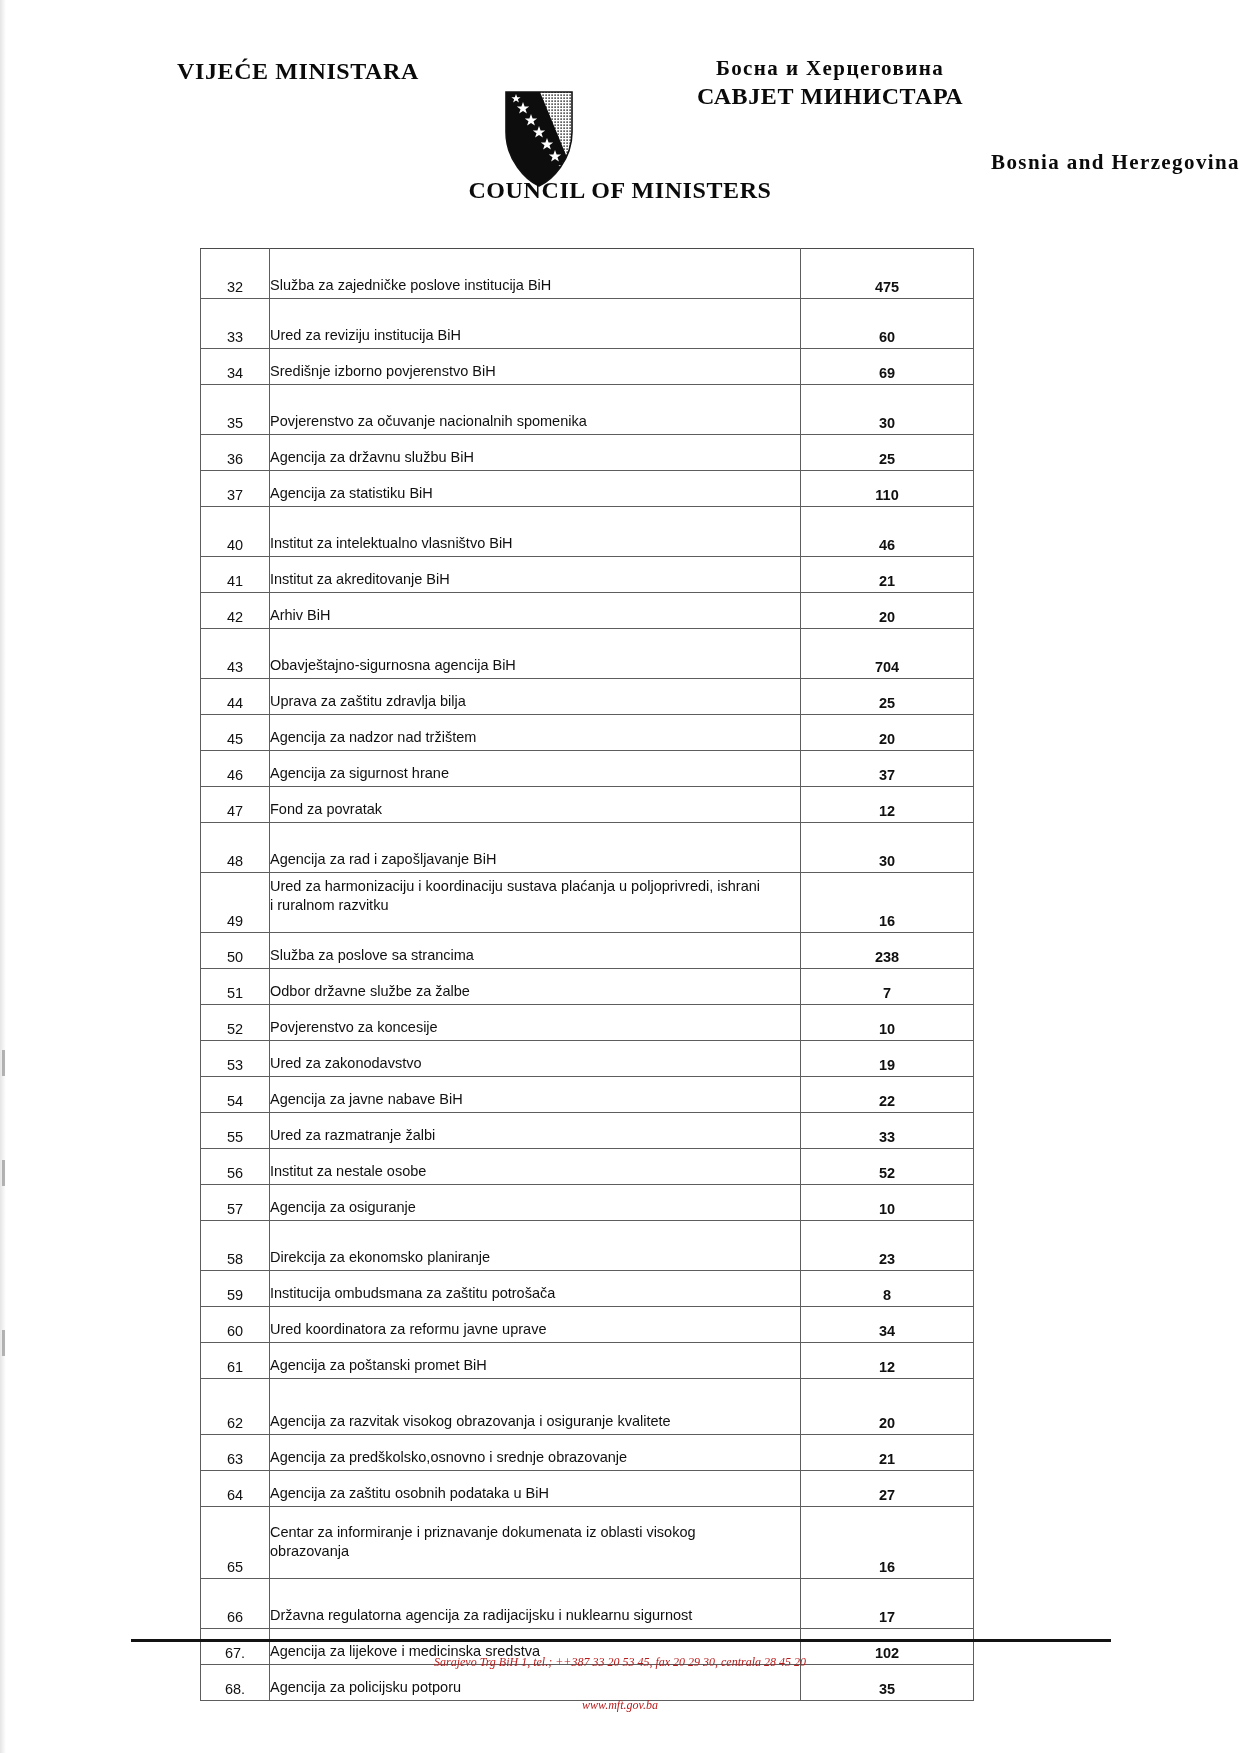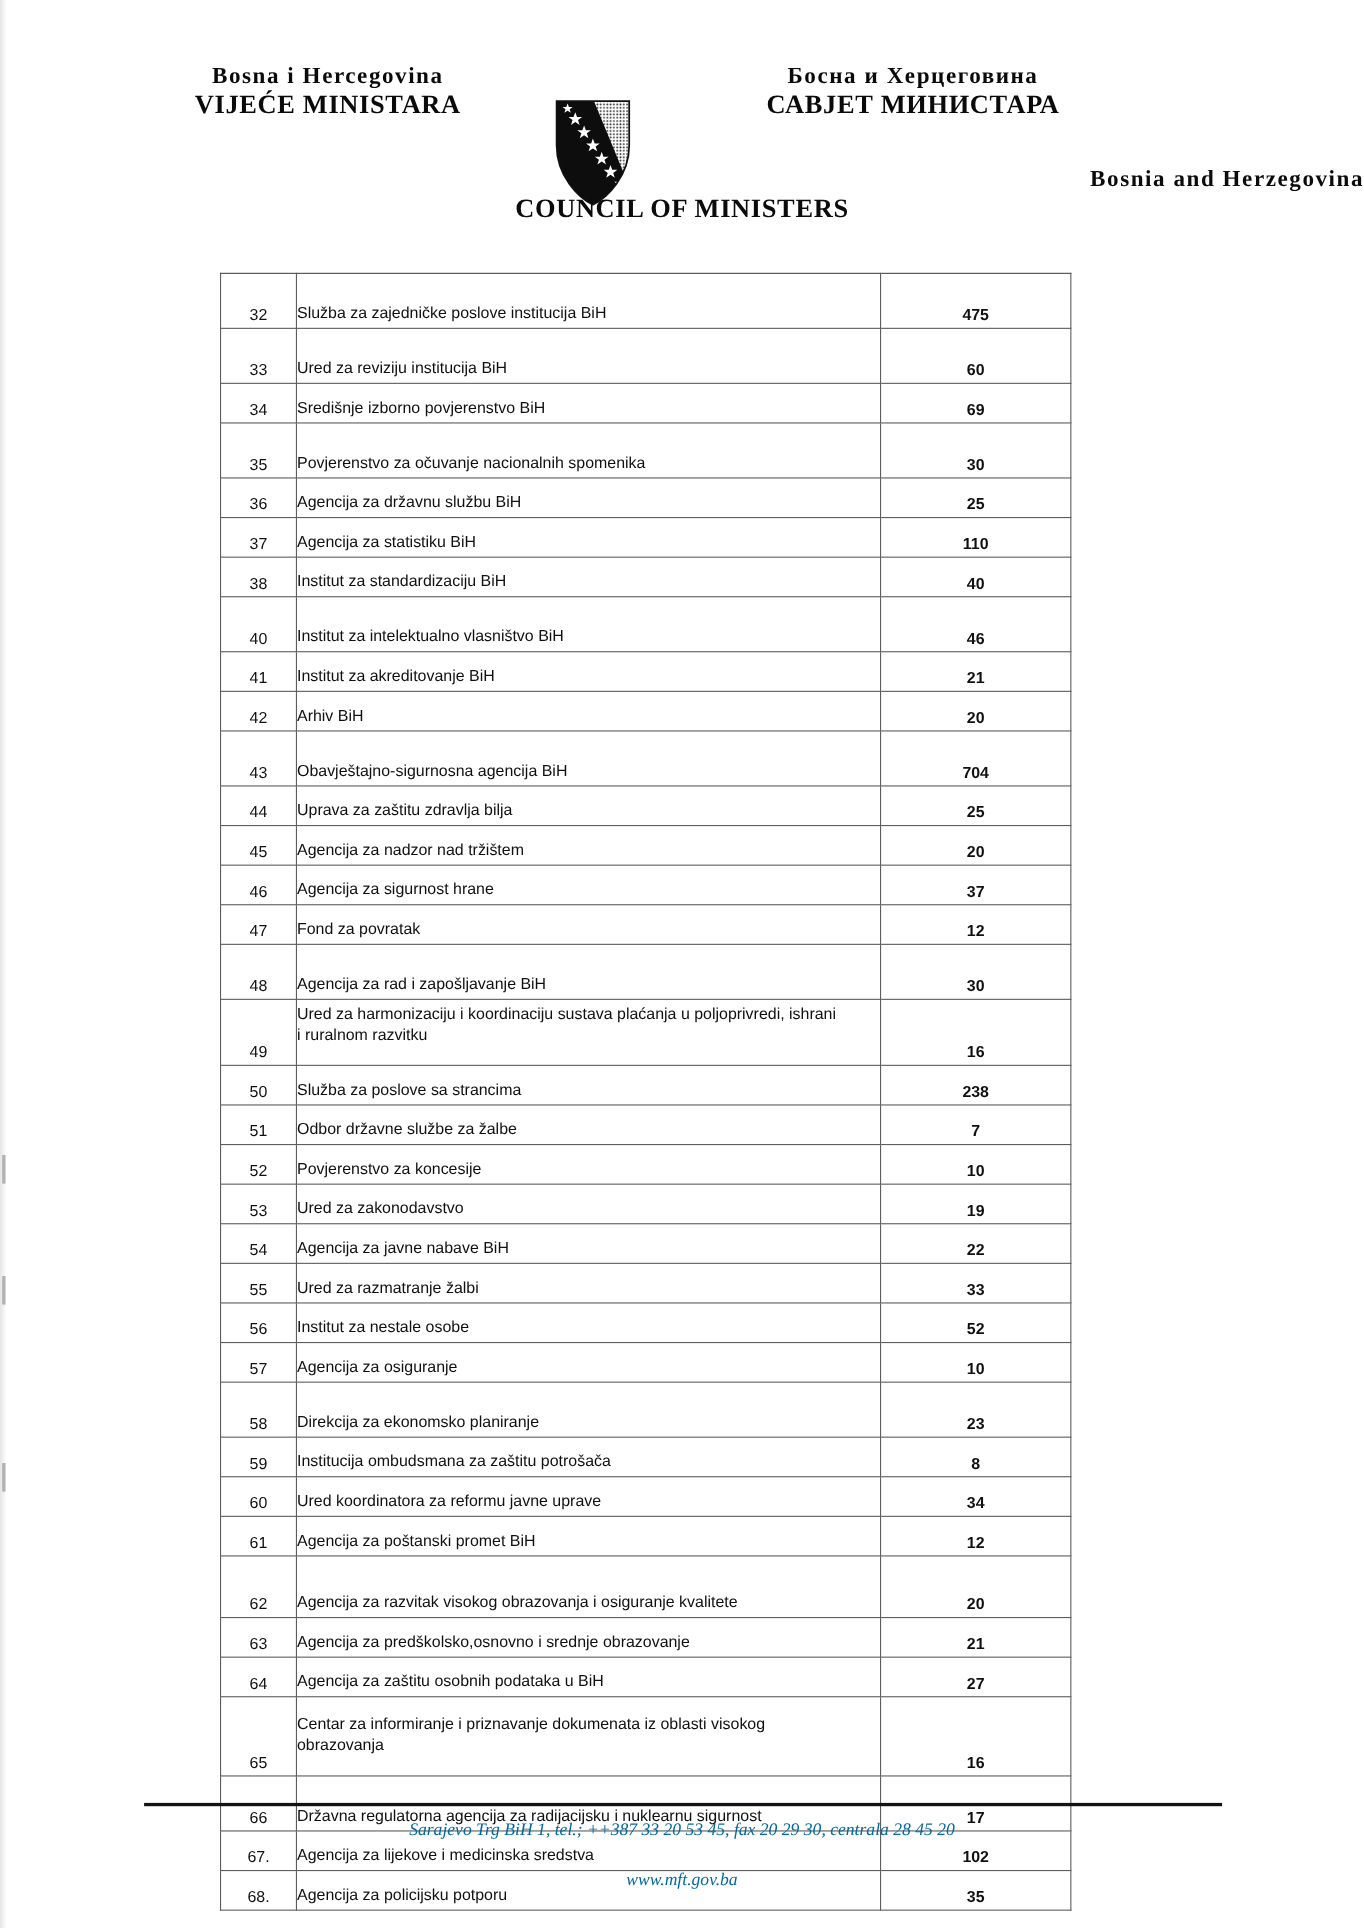--- a/index.html
+++ b/index.html
@@ -141,39 +141,38 @@
     background: #131313;
   }
   .footer {
     position: absolute;
     left: 0;
     top: 1655px;
     width: 1240px;
     text-align: center;
     font-family: "Liberation Serif", serif;
     font-style: italic;
-    font-size: 16px;
-    color: #0369a1;
+    font-size: 12px;
+    color: #b91c1c;
   }
   .footer .f2 { margin-top: 28px; }
 </style>
 </head>
 <body>
 
 <div class="scan-edge"></div>
 <div class="scan-tick" style="top:1050px;"></div>
 <div class="scan-tick" style="top:1160px;"></div>
 <div class="scan-tick" style="top:1330px;"></div>
 
 <div class="letterhead">
 
   <div class="lh-row">
 
     <div class="lh-block lh-left">
-      <div class="lh-line1">Bosna i Hercegovina</div>
       <div class="lh-line2">VIJEĆE MINISTARA</div>
     </div>
 
     <div class="coa">
       <svg viewBox="0 0 78 100" width="78" height="100" aria-hidden="true">
         <defs>
           <clipPath id="shieldclip">
             <path d="M6,4 H72 V44 C72,72 52,92 39,98 C26,92 6,72 6,44 Z"></path>
           </clipPath>
           <pattern id="halftone" width="3" height="3" patternUnits="userSpaceOnUse">
@@ -239,25 +238,20 @@
         <tr class="r-std">
           <td class="c-num">36</td>
           <td class="c-name">Agencija za državnu službu BiH</td>
           <td class="c-val">25</td>
         </tr>
         <tr class="r-std">
           <td class="c-num">37</td>
           <td class="c-name">Agencija za statistiku BiH</td>
           <td class="c-val">110</td>
         </tr>
-        <tr class="r-std">
-          <td class="c-num">38</td>
-          <td class="c-name">Institut za standardizaciju BiH</td>
-          <td class="c-val">40</td>
-        </tr>
         <tr class="r-tall">
           <td class="c-num">40</td>
           <td class="c-name">Institut za intelektualno vlasništvo BiH</td>
           <td class="c-val">46</td>
         </tr>
         <tr class="r-std">
           <td class="c-num">41</td>
           <td class="c-name">Institut za akreditovanje BiH</td>
           <td class="c-val">21</td>
         </tr>

